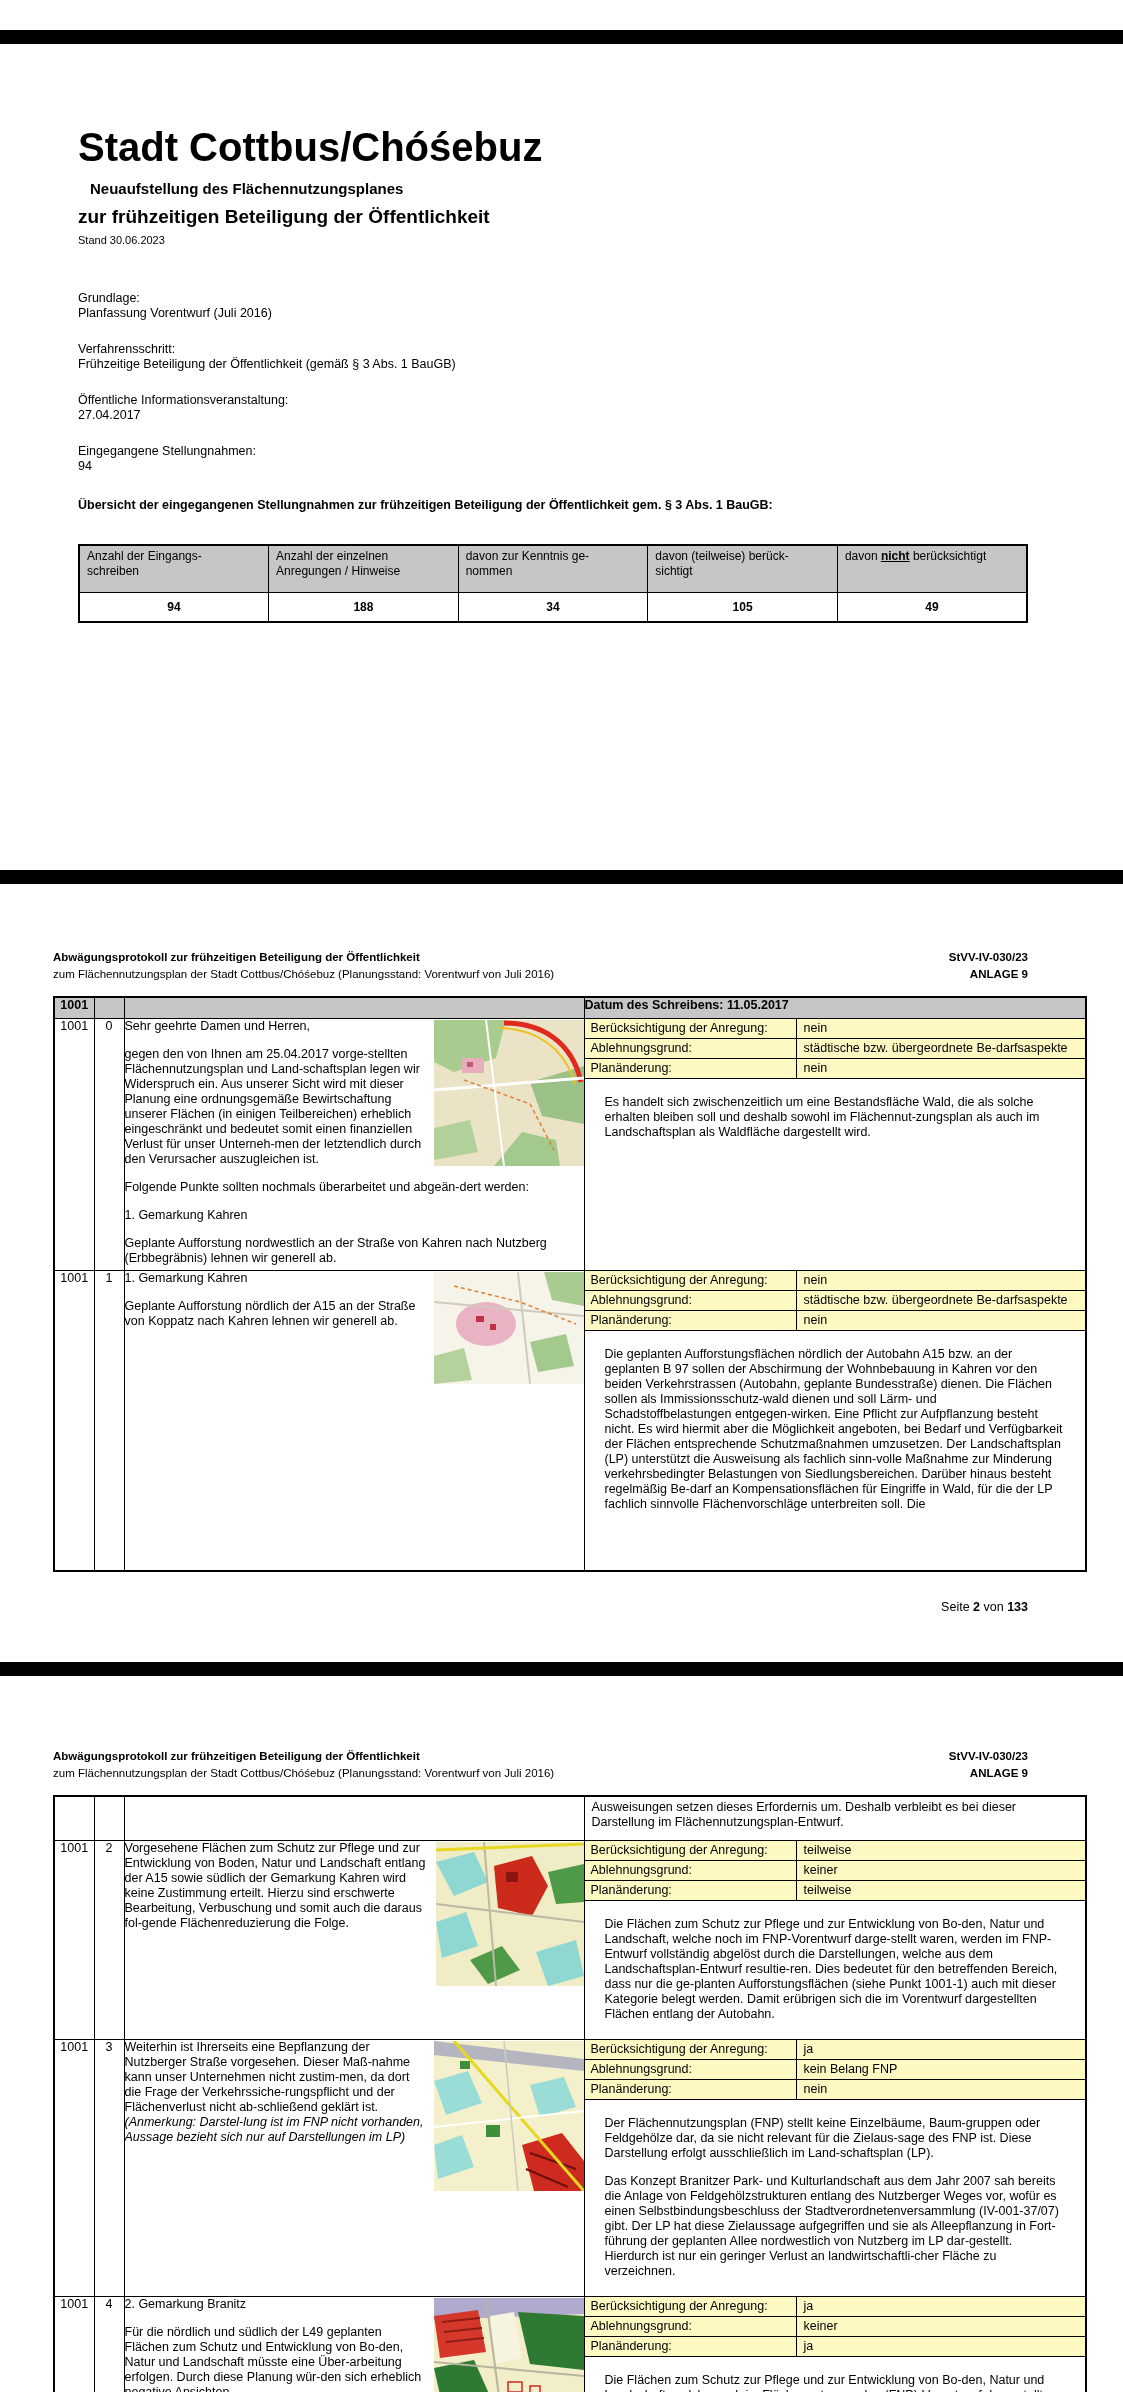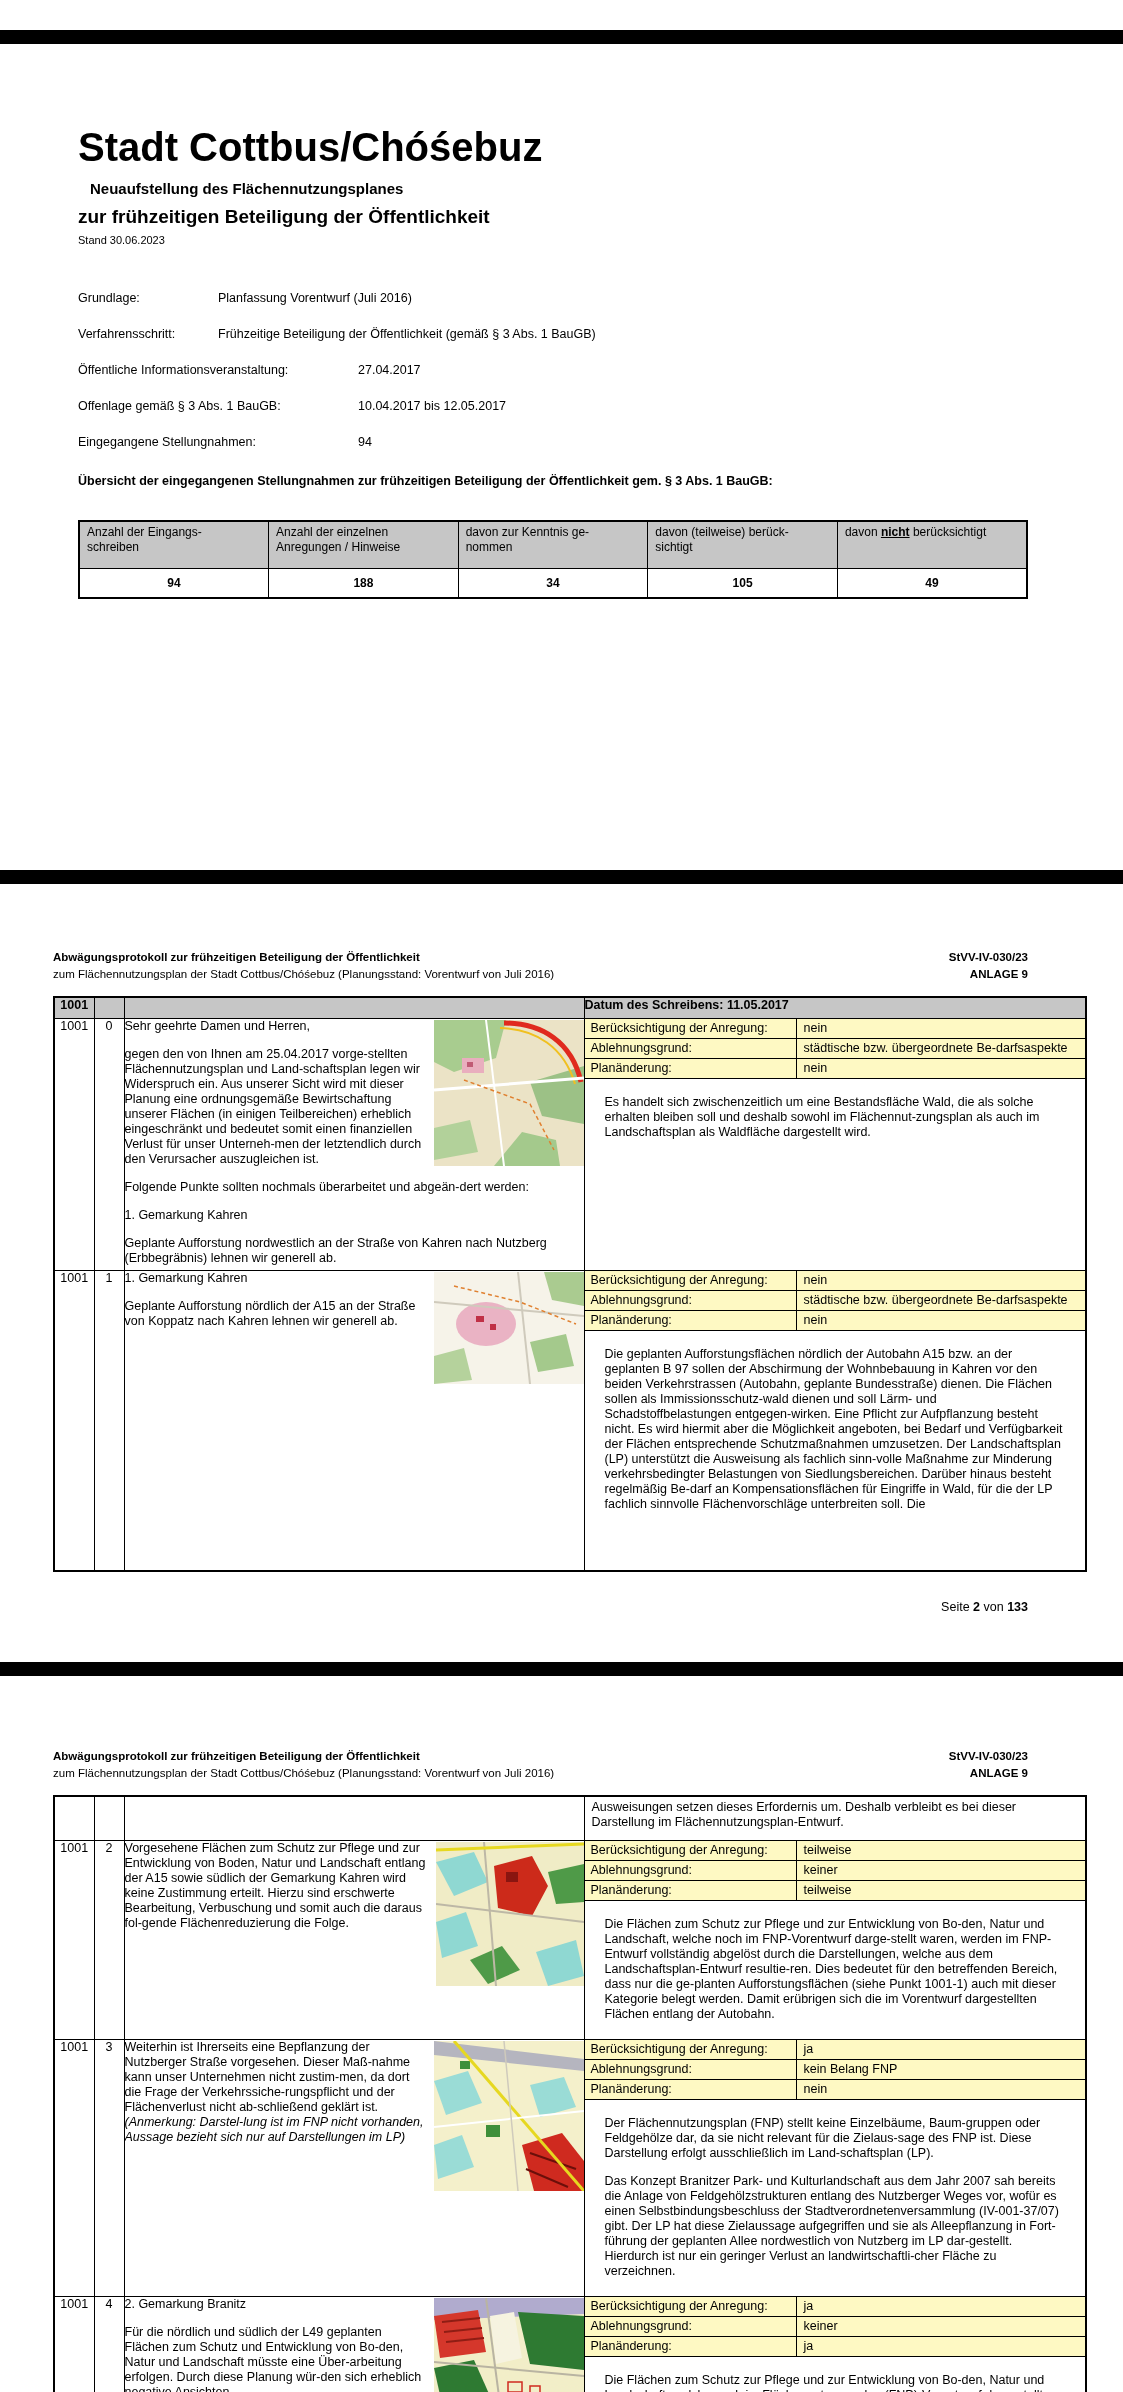--- a/index.html
+++ b/index.html
@@ -13,21 +13,21 @@
   .sep-bar.first { margin-top:30px; }
 
   
   .page1 { height:826px; box-sizing:border-box; padding:0 45px 0 78px; overflow:hidden; }
   .doc-title   { margin:81px 0 0; font-size:40px; line-height:44px; font-weight:bold; }
   .doc-subtitle{ margin:8px 12px 0;  font-size:15px; line-height:24px; font-weight:bold; }
   .doc-heading { margin:64px 0 0; font-size:27px; line-height:31px; font-weight:bold; }
   .doc-subheading { margin:5px 0 0; font-size:19px; line-height:22px; font-weight:bold; }
   .doc-stand   { margin:6px 0 0; font-size:11px; line-height:13px; }
   .meta { margin-top:44px; font-size:12.5px; }
-  .meta-row { display:flex; margin-bottom:21px; line-height:15px; }
+  .meta-row { display:flex; margin-bottom:21px; line-height:15px;flex-direction:column; }
   .meta-label.narrow { width:140px; flex:none; }
   .meta-label.wide   { width:280px; flex:none; }
   .overview-heading { margin-top:24px; font-size:12.5px; font-weight:bold; }
   table.summary { margin-top:32px; border-collapse:collapse; width:950px;
                   font-size:12px; line-height:15px; border:2px solid #000; table-layout:fixed; }
   table.summary td { border:1px solid #000; padding:3px 7px; vertical-align:top; }
   table.summary tr.hdr td { background:#c6c6c6; height:40px; }
   table.summary tr.vals td { text-align:center; font-weight:bold; height:22px; vertical-align:middle; }
   .u-bold { font-weight:bold; text-decoration:underline; }
 
@@ -93,24 +93,20 @@
     </div>
     <div class="meta-row">
       <span class="meta-label narrow">Verfahrensschritt:</span>
       <span class="meta-value">Frühzeitige Beteiligung der Öffentlichkeit (gemäß § 3 Abs. 1 BauGB)</span>
     </div>
     <div class="meta-row">
       <span class="meta-label wide">Öffentliche Informationsveranstaltung:</span>
       <span class="meta-value">27.04.2017</span>
     </div>
     <div class="meta-row">
-      <span class="meta-label wide">Offenlage gemäß § 3 Abs. 1 BauGB:</span>
-      <span class="meta-value">10.04.2017 bis 12.05.2017</span>
-    </div>
-    <div class="meta-row">
       <span class="meta-label wide">Eingegangene Stellungnahmen:</span>
       <span class="meta-value">94</span>
     </div>
   </div>
 
   <div class="overview-heading">Übersicht der eingegangenen Stellungnahmen zur frühzeitigen Beteiligung der Öffentlichkeit gem. § 3 Abs. 1 BauGB:</div>
 
   <table class="summary">
     <tbody>
         <tr class="hdr">

